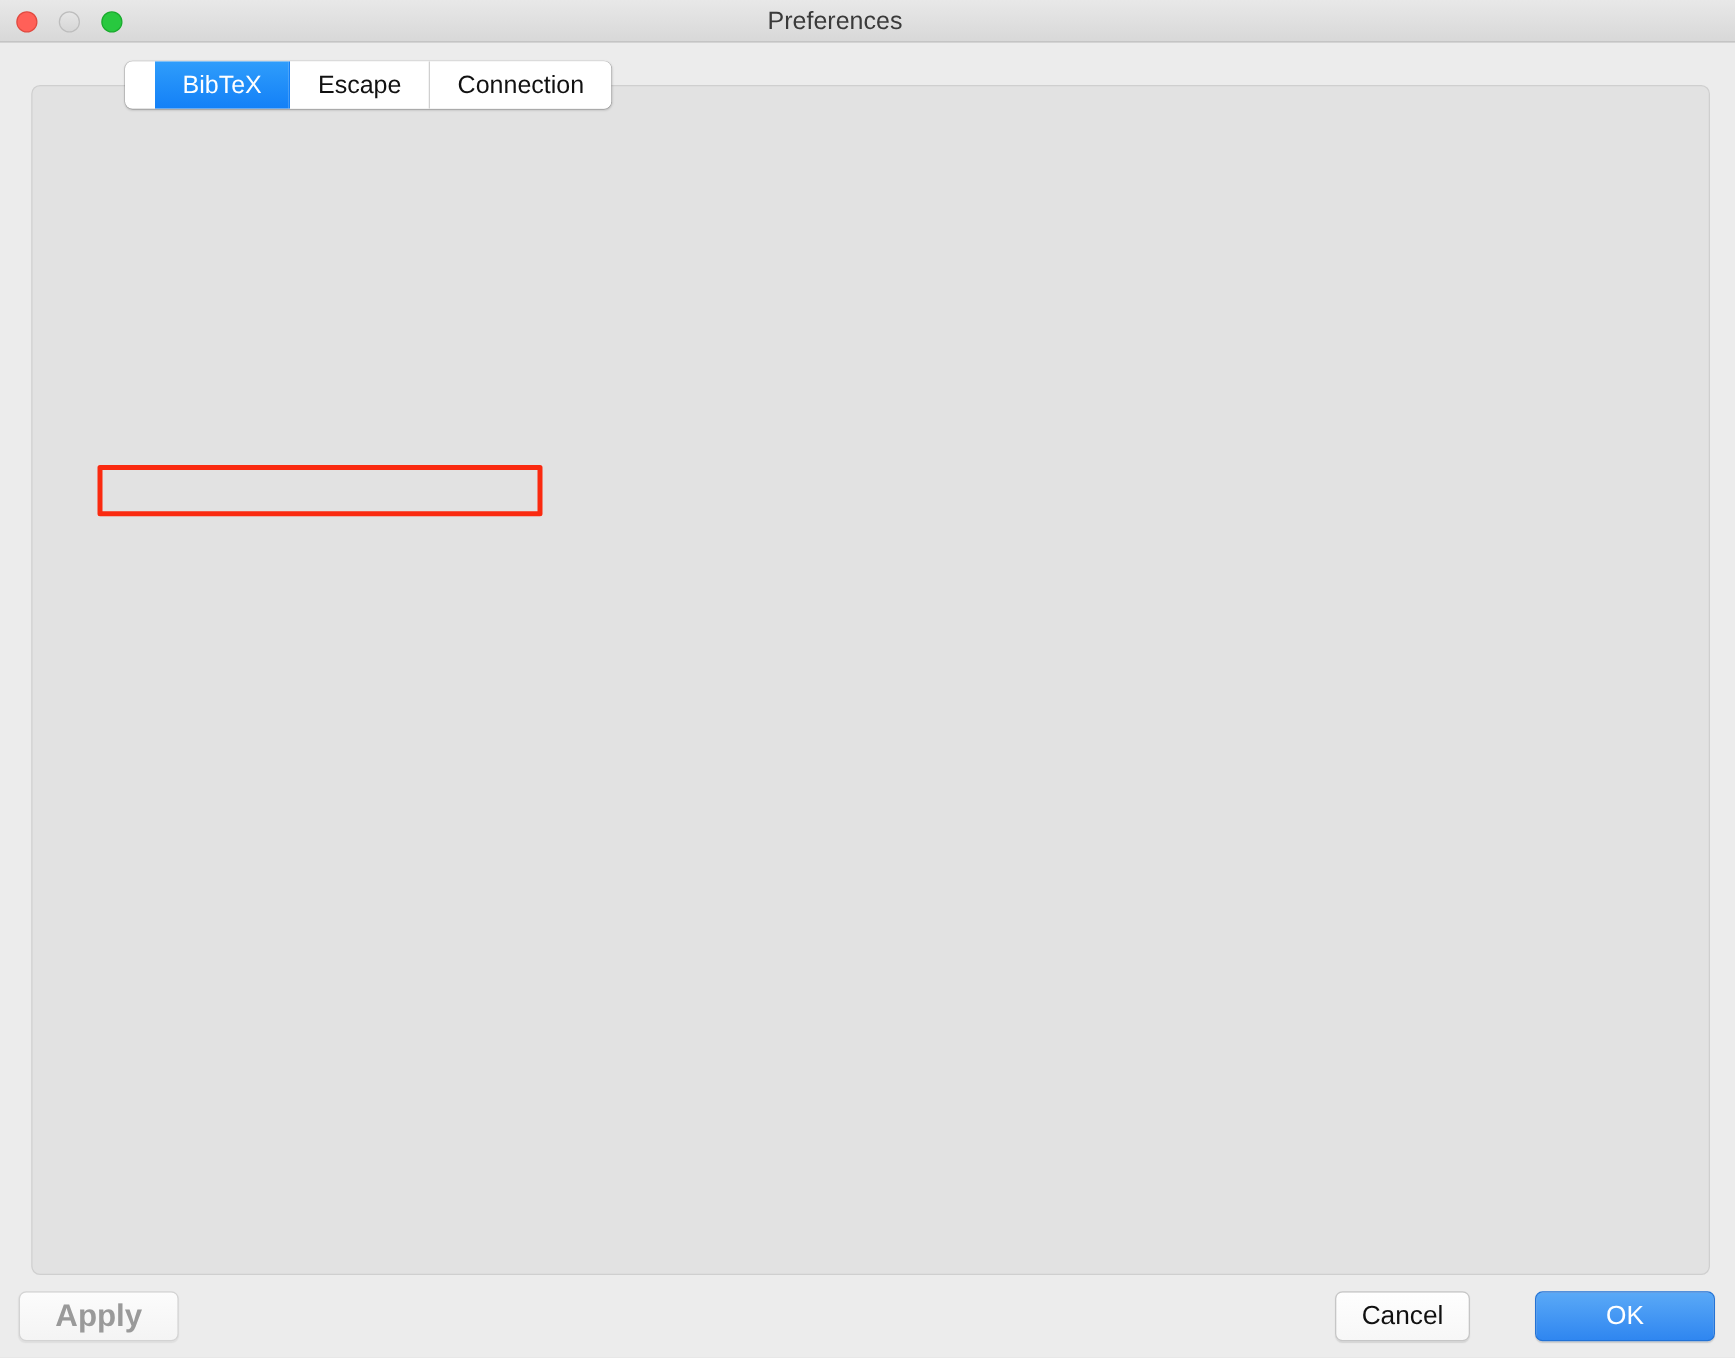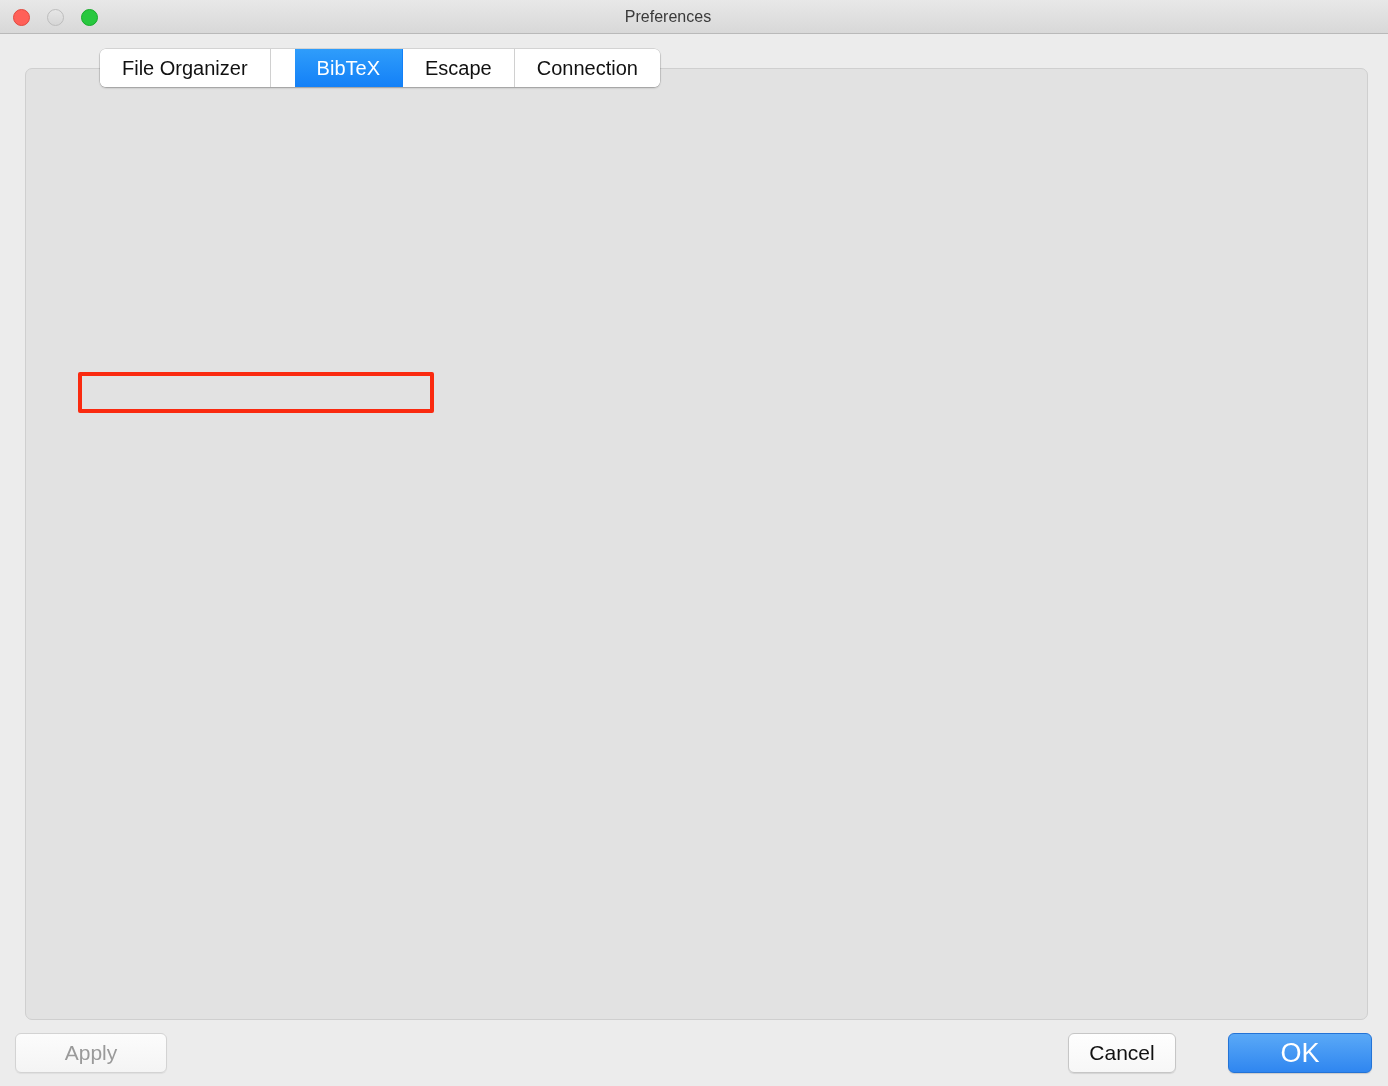--- a/index.html
+++ b/index.html
@@ -30,21 +30,21 @@
   }
   .traffic.close   { left: 13px;  background: #ff6058; border: 1px solid #e1493f; }
   .traffic.min     { left: 47px;  background: linear-gradient(to bottom,#e6e6e6,#d6d6d6); border: 1px solid #bdbdbd; }
   .traffic.max     { left: 81px;  background: #28c83f; border: 1px solid #18ab2c; }
   .window-title {
     position: absolute;
     left: 0; top: 0;
     width: 1336px;
     line-height: 34px;
     text-align: center;
-    font-size: 16px;
+    font-size: 20px;
     color: #3a3a3a;
   }
 
   
   .tabbar {
     position: absolute;
     left: 100px; top: 49px;
     height: 38px;
     display: flex;
     border-radius: 6px;
@@ -202,29 +202,30 @@
     font-family: "Liberation Sans", sans-serif;
     font-size: 21px;
     color: #111;
     cursor: default;
   }
 
   
   .apply-btn {
     position: absolute;
     left: 15px; top: 1033px;
-    width: 152px; height: 40px;
+    width: 128px; height: 40px;
     background: linear-gradient(to bottom, #fcfcfc 0%, #f4f4f4 100%);
     border: 1px solid #d3d3d3;
     border-radius: 6px;
     box-shadow: 0 1px 1px rgba(0,0,0,0.06);
     font-family: "Liberation Sans", sans-serif;
-    font-size: 21px;
+    font-size: 25px;
     color: #9a9a9a;
     cursor: default;
+    font-weight: bold;
   }
   .cancel-btn {
     position: absolute;
     left: 1068px; top: 1033px;
     width: 108px; height: 40px;
     background: linear-gradient(to bottom, #fefefe 0%, #f7f7f7 100%);
     border: 1px solid #c6c6c6;
     border-radius: 6px;
     box-shadow: 0 1px 1px rgba(0,0,0,0.10);
     font-family: "Liberation Sans", sans-serif;
@@ -234,39 +235,38 @@
   }
   .ok-btn {
     position: absolute;
     left: 1228px; top: 1033px;
     width: 144px; height: 40px;
     background: linear-gradient(to bottom, #5aa9f7 0%, #2f86f0 100%);
     border: 1px solid #2373d6;
     border-radius: 6px;
     box-shadow: 0 1px 1px rgba(0,0,0,0.14);
     font-family: "Liberation Sans", sans-serif;
-    font-size: 27px;
+    font-size: 21px;
     color: #fff;
     cursor: default;
   }
 </style>
 </head>
 <body>
 
 <div class="titlebar">
   <div class="traffic close"></div>
   <div class="traffic min"></div>
   <div class="traffic max"></div>
   <div class="window-title">Preferences</div>
 </div>
 
 <div class="panel"></div>
 
 <div class="tabbar">
-  <div class="tab">File Organizer</div>
   <div class="tab active">BibTeX</div>
   <div class="tab">Escape</div>
   <div class="tab">Connection</div>
 </div>
 
 <div class="section-title" style="left:63px; top:108px;">BibTeX Export Preferences</div>
 
 <div class="chk-row" style="left:90px; top:153px;">
   <div class="chkbox checked"></div>
   <div class="chk-label">Escape LaTeX special characters (#{}%&amp; etc.)</div>

